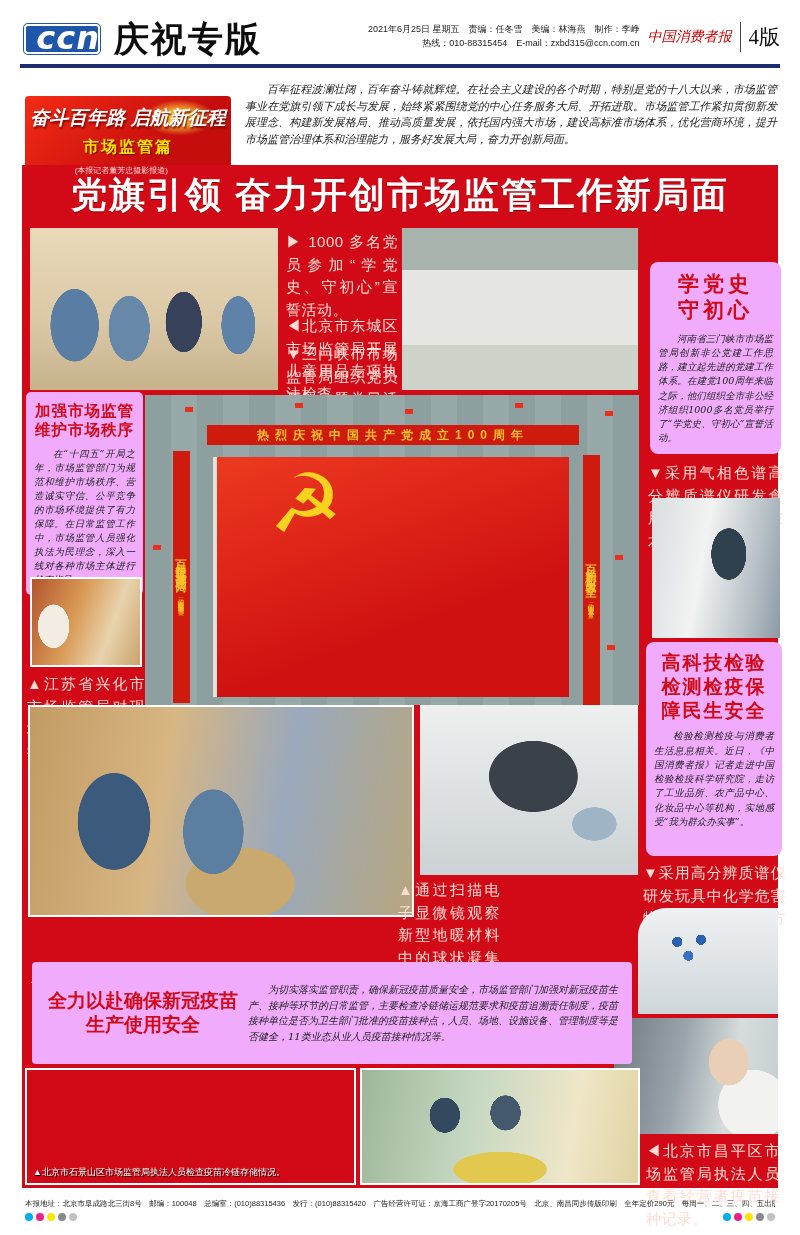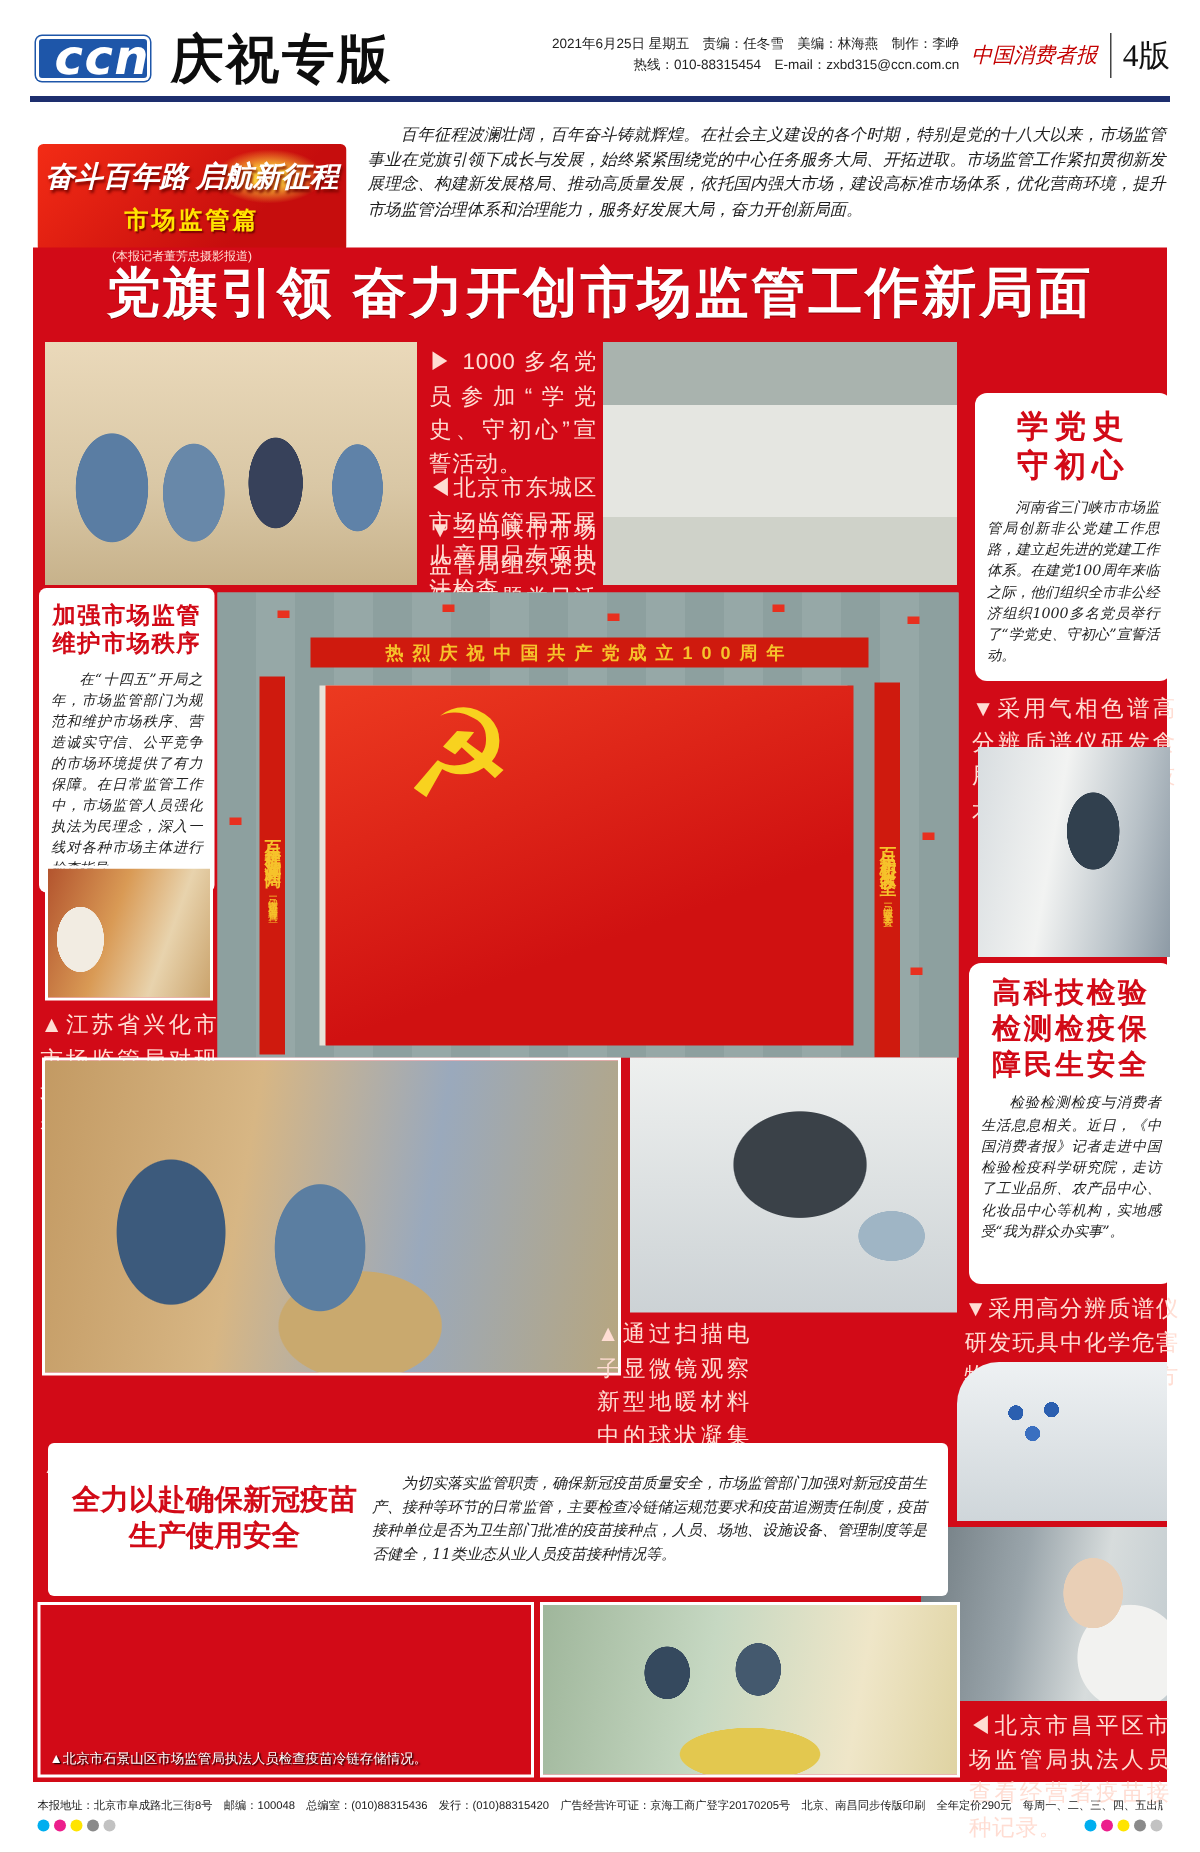--- a/index.html
+++ b/index.html
@@ -30,21 +30,21 @@
         letter-spacing:2px;text-shadow:1px 1px 1px #7a0500;}
   #intro{position:absolute;left:245px;top:82px;width:532px;font-family:"DejaVu Serif",serif;
         font-style:italic;font-size:11px;line-height:1.52;color:#1c1c1c;text-indent:2em;text-align:justify;}
   
   #red-block{position:absolute;left:22px;top:165px;width:756px;height:1023px;background:#d20a17;}
   #headline{position:absolute;top:6px;left:0;width:100%;text-align:center;color:#fff;
         font-weight:900;font-size:36px;letter-spacing:2px;font-family:Liberation Sans, sans-serif;
         text-shadow:0 1px 0 #8c0000;white-space:nowrap;}
   .photo{position:absolute;}
   .caption{position:absolute;color:#ffddd3;font-size:15px;line-height:1.5;letter-spacing:0.5px;text-align:justify;}
-  .pink-box{position:absolute;background:#ffffff;border-radius:8px;box-sizing:border-box;padding:9px 8px;overflow:hidden;}
+  .pink-box{position:absolute;background:#f0abfc;border-radius:8px;box-sizing:border-box;padding:9px 8px;overflow:hidden;}
   .box-title{color:#d20a17;font-family:"Liberation Serif",serif;font-weight:bold;text-align:center;line-height:1.25;}
   .box-body{font-family:"DejaVu Serif",serif;font-style:italic;color:#222;text-indent:2em;text-align:justify;}
   
   #photo-shelf{left:8px;top:63px;width:248px;height:162px;
       background:radial-gradient(40px 60px at 18% 60%, #5a7da3 0 60%, transparent 61%),
                  radial-gradient(34px 54px at 40% 62%, #6888a9 0 60%, transparent 61%),
                  radial-gradient(30px 50px at 62% 58%, #37415a 0 60%, transparent 61%),
                  radial-gradient(28px 48px at 84% 60%, #5f82a8 0 60%, transparent 61%),
                  linear-gradient(#ead9ba,#d9c7a5 60%,#c7b28b);}
   #photo-oath{left:380px;top:63px;width:236px;height:162px;

